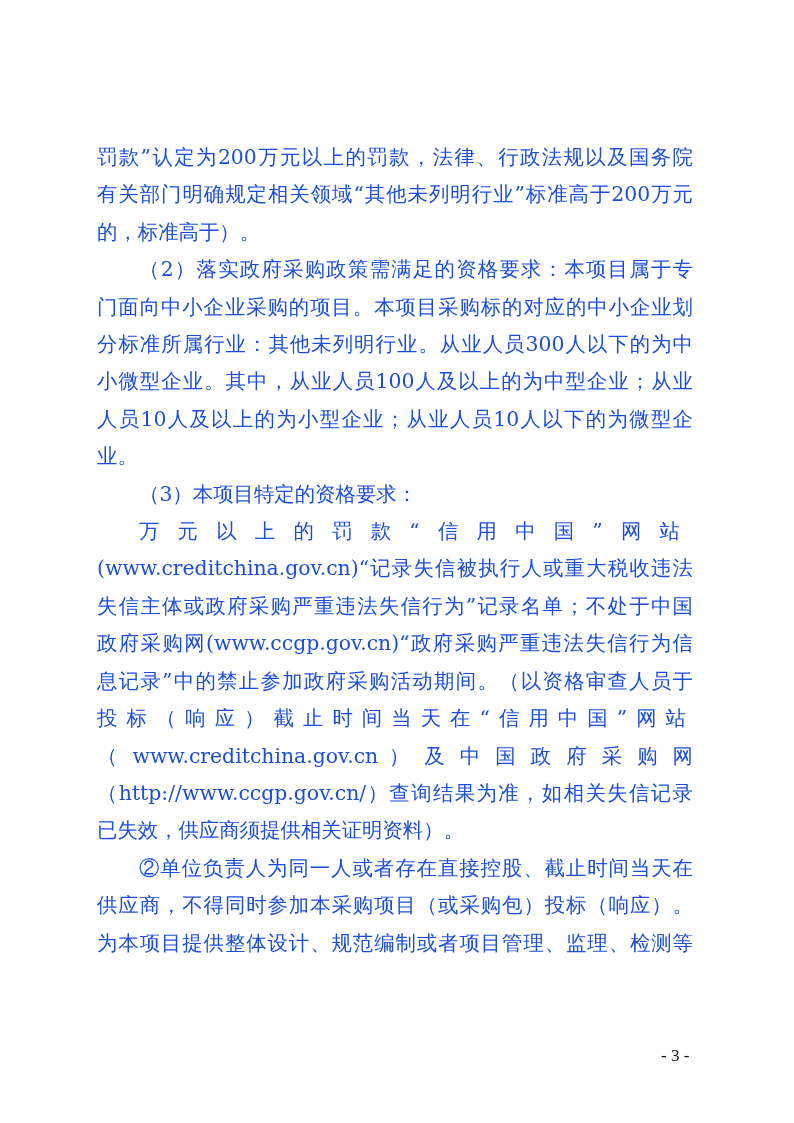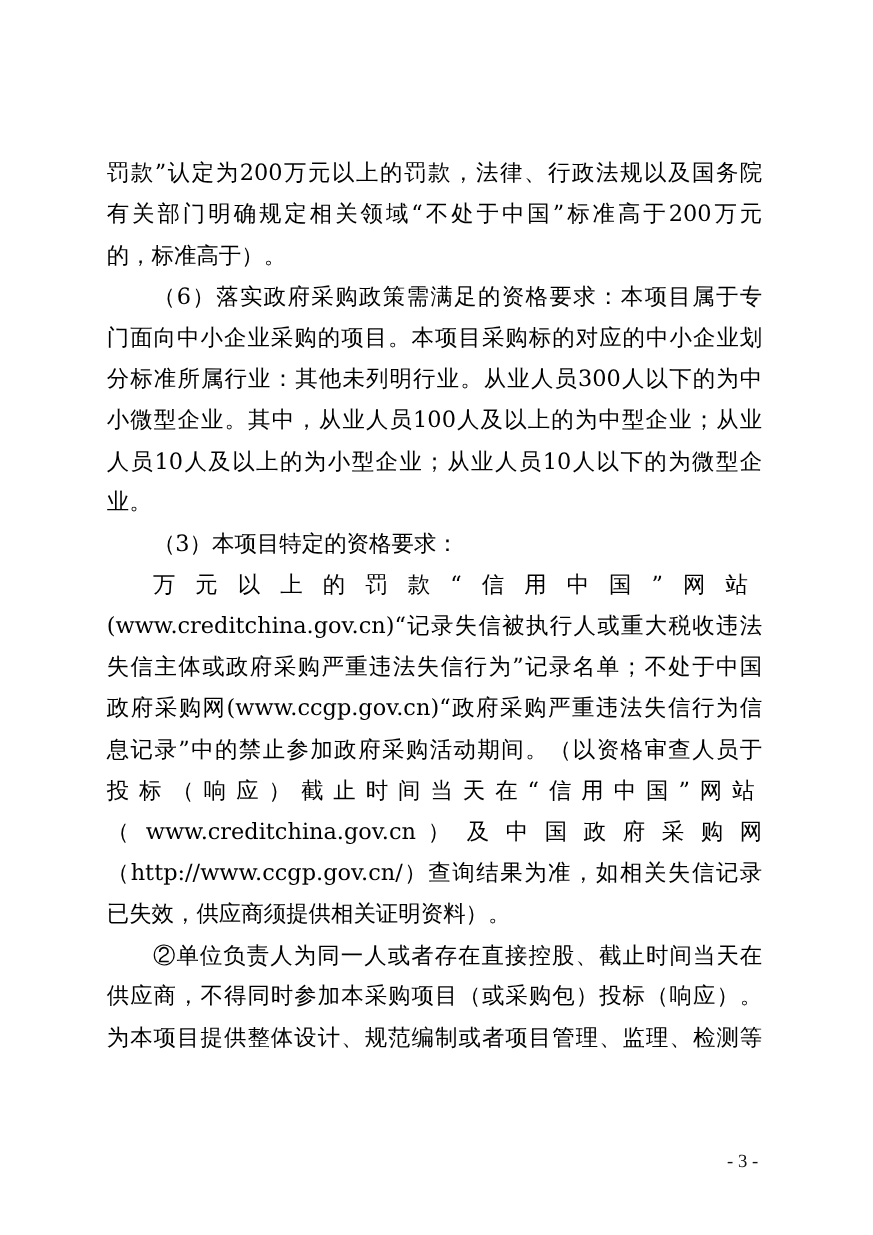--- a/index.html
+++ b/index.html
@@ -8,21 +8,21 @@
     position: absolute; left: 0; top: 0; width: 794px; height: 1123px; background: #fff;
   }
   .body-text {
     position: absolute;
     left: 97px;
     top: 139px;
     width: 596px;
     font-family: "DejaVu Serif", "Liberation Serif", serif;
     font-size: 20.4px;
     line-height: 37.4px;
-    color: #000000;
+    color: #1d4ed8;
     text-align: justify;
     text-justify: inter-character;
   }
   .para { margin: 0; }
   .justify-last { text-align-last: justify; }
   .page-number {
     position: absolute;
     left: 661px;
     top: 1046px;
     font-family: "Liberation Serif", serif;
@@ -31,26 +31,26 @@
   }
 </style>
 </head>
 <body>
 
 <div class="page">
   <div class="body-text">
 
     <p class="para">
       <span class="justify-last" style="display:block">罚款”认定为200万元以上的罚款，法律、行政法规以及国务院</span>
-      <span class="justify-last" style="display:block">有关部门明确规定相关领域“不处于中国”标准高于200万元</span>
+      <span class="justify-last" style="display:block">有关部门明确规定相关领域“其他未列明行业”标准高于200万元</span>
       <span style="display:block">的，标准高于）。</span>
     </p>
 
     <p class="para">
-      <span class="justify-last" style="display:block;padding-left:42px">（6）落实政府采购政策需满足的资格要求：本项目属于专</span>
+      <span class="justify-last" style="display:block;padding-left:42px">（2）落实政府采购政策需满足的资格要求：本项目属于专</span>
       <span class="justify-last" style="display:block">门面向中小企业采购的项目。本项目采购标的对应的中小企业划</span>
       <span class="justify-last" style="display:block">分标准所属行业：其他未列明行业。从业人员300人以下的为中</span>
       <span class="justify-last" style="display:block">小微型企业。其中，从业人员100人及以上的为中型企业；从业</span>
       <span class="justify-last" style="display:block">人员10人及以上的为小型企业；从业人员10人以下的为微型企</span>
       <span style="display:block">业。</span>
     </p>
 
     <p class="para">
       <span style="display:block;padding-left:42px">（3）本项目特定的资格要求：</span>
     </p>

